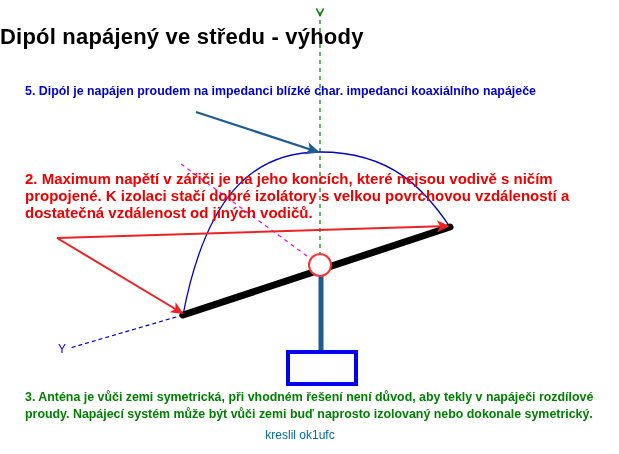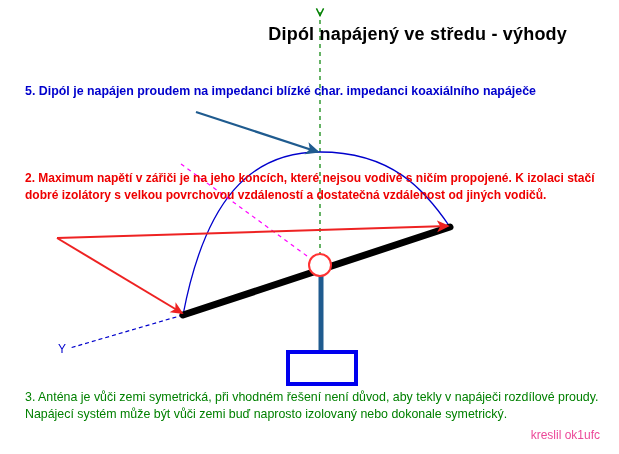--- a/index.html
+++ b/index.html
@@ -25,61 +25,61 @@
   .txt {
     position: absolute;
     margin: 0;
     font-family: "Liberation Sans", sans-serif;
     white-space: pre-wrap;
   }
   #page-title {
     left: 0;
     top: 24px;
     width: 567px;
-    text-align: right;
-    font-size: 18px;
+    text-align: left;
+    font-size: 22px;
     font-weight: bold;
     color: #000000;
     letter-spacing: 0.2px;
   }
   #note-1 {
     left: 25px;
     top: 83px;
     width: 580px;
     font-size: 12.4px;
     font-weight: bold;
     color: #0000cc;
     line-height: 17px;
   }
   #note-2 {
     left: 25px;
     top: 170px;
     width: 580px;
-    font-size: 12px;
+    font-size: 15px;
     font-weight: bold;
     color: #ee0000;
     line-height: 17px;
   }
   #note-3 {
     left: 25px;
     top: 389px;
     width: 580px;
     font-size: 12.4px;
-    font-weight: normal;
+    font-weight: bold;
     color: #008000;
     line-height: 17px;
   }
   #signature {
     left: 0;
     top: 428px;
     width: 600px;
-    text-align: right;
+    text-align: center;
     font-size: 12px;
     font-weight: normal;
-    color: #ec4899;
+    color: #0369a1;
   }
   #axis-label-y {
     left: 58px;
     top: 342px;
     font-size: 12px;
     color: #0000cc;
   }
 </style>
 </head>
 <body>

